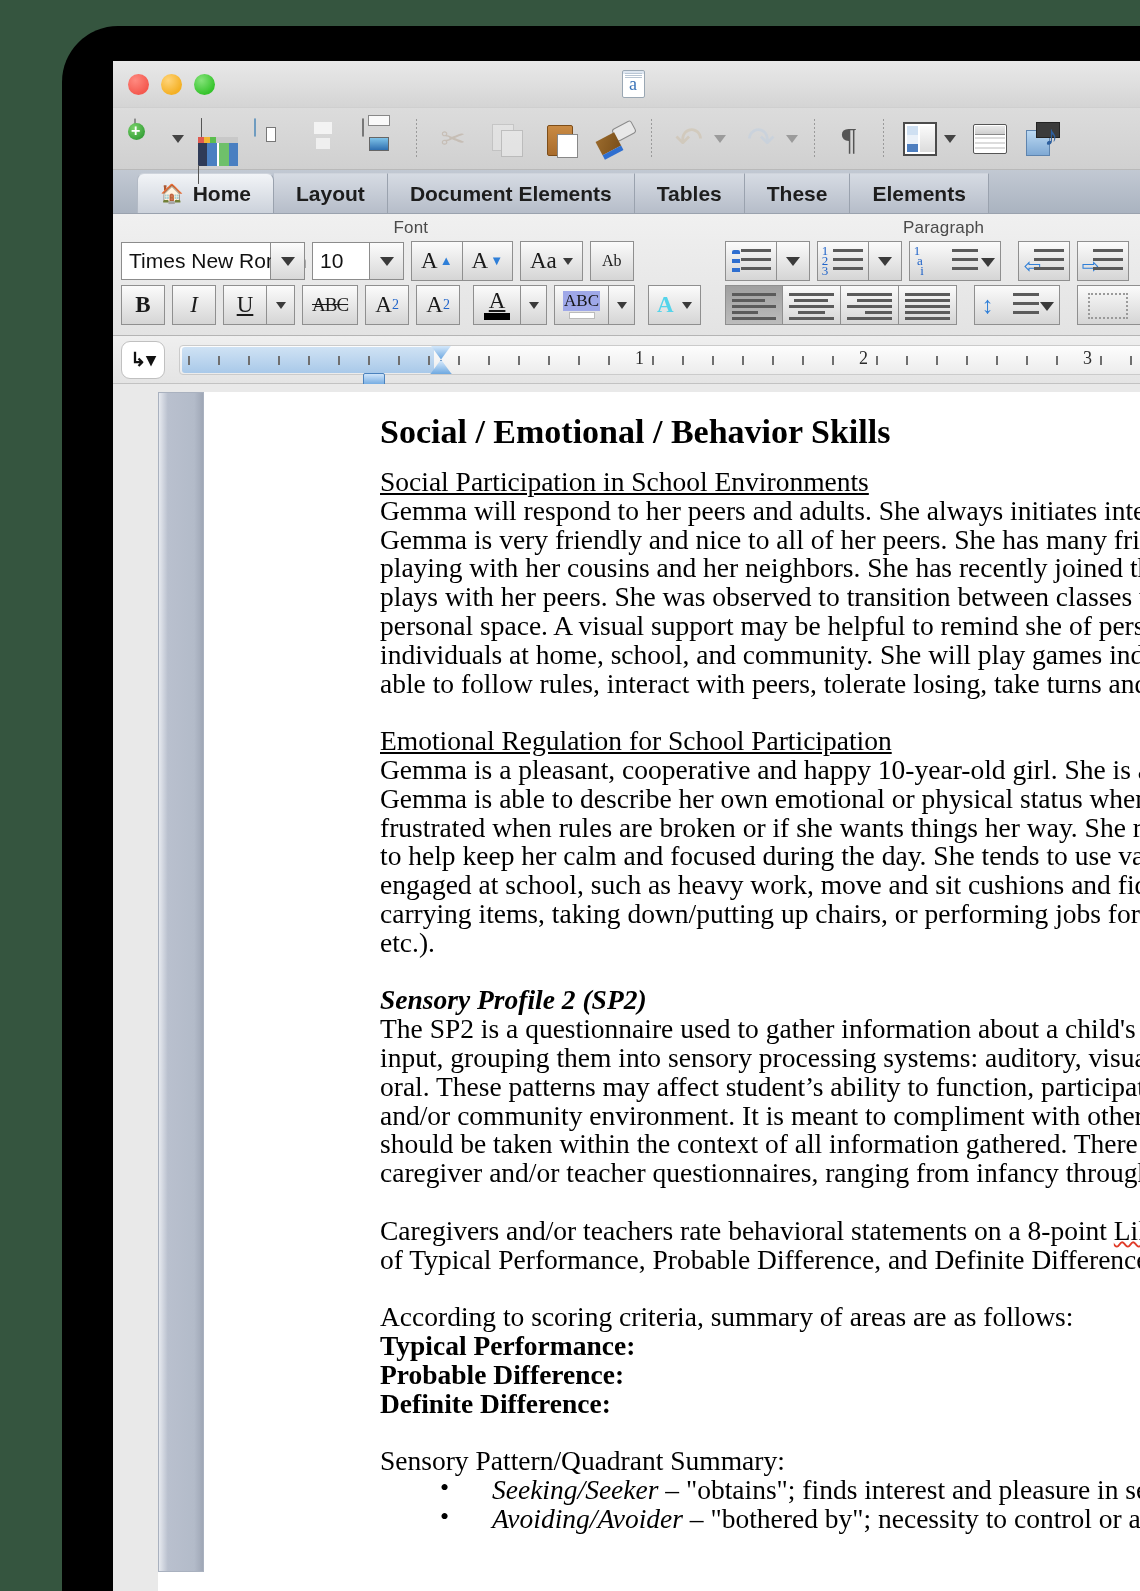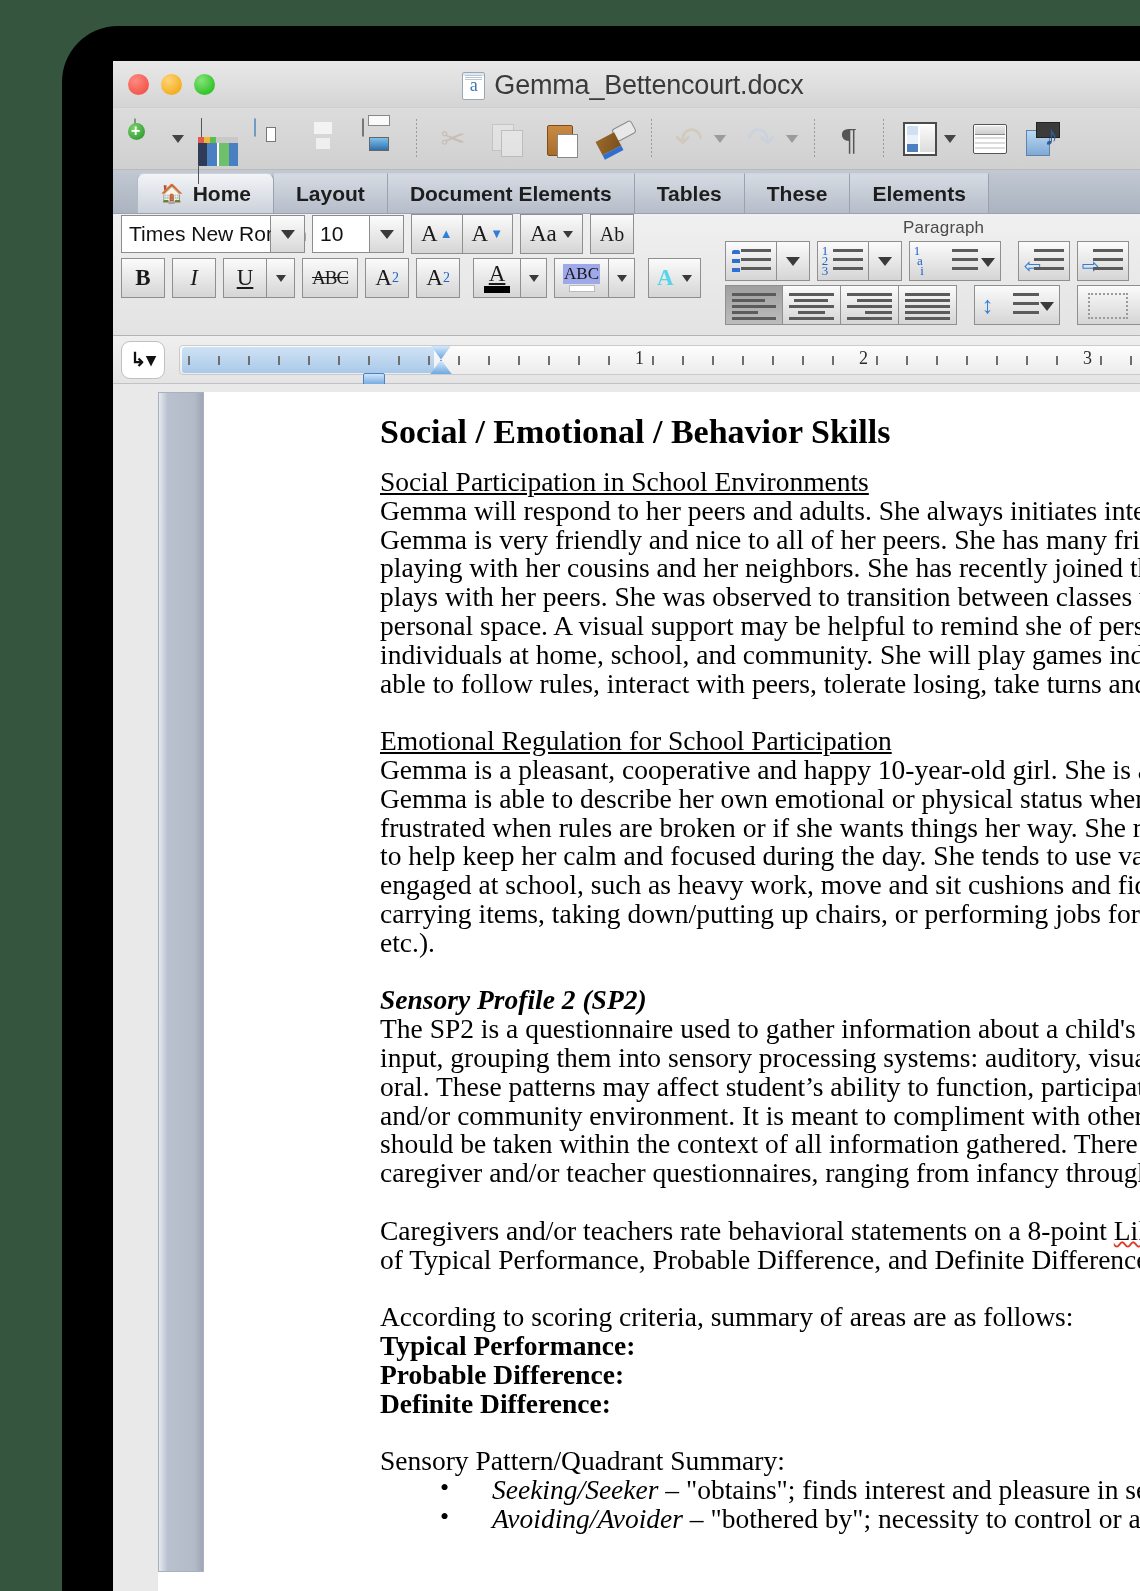--- a/index.html
+++ b/index.html
@@ -328,21 +328,20 @@
 <div id="app-window">
 
   <div id="titlebar">
     <div class="traffic-lights">
       <div class="light red"></div>
       <div class="light yellow"></div>
       <div class="light green"></div>
     </div>
     <div id="title-group">
       <div id="doc-icon">a</div>
-      <div id="window-title">Gemma_Bettencourt.docx</div>
     </div>
   </div>
 
   <div id="qat">
     <div class="tb-item">
       <span class="tb-ico"><span class="ico-newdoc"></span></span>
       <span class="tb-caret"></span>
     </div>
     <div class="tb-item">
       <span class="tb-ico"><span class="ico-gallery"><i></i><b></b></span></span>
@@ -423,20 +422,21 @@
       <span>These</span>
     </div>
     <div class="tab">
       <span>Elements</span>
     </div>
   </div>
 
   <div id="ribbon-body">
 
     <div class="group" style="width:620px">
+      <div class="group-title">Font</div>
 
       <div class="grow">
         <div style="display:flex">
           <div class="field" style="width:150px">Times New Roman</div>
           <div class="field-drop">
               <span class="caret-sm"></span>
             </div>
         </div>
         <div style="display:flex">
           <div class="field" style="width:58px">10</div>
@@ -452,21 +452,21 @@
           <div class="btn btn-seg">
             <span>A</span>
             <span style="color:#2f7fd8;font-size:13px;margin-left:2px">▼</span>
           </div>
         </div>
         <div class="btn">
           <span>Aa</span>
           <span class="caret-xs" style="margin-left:6px"></span>
         </div>
         <div class="btn">
-          <span style="font-size:20px">Ab</span>
+          <span style="font-size:16px">Ab</span>
         </div>
       </div>
 
       <div class="grow">
         <div class="btn" style="font-weight:bold">
           <span>B</span>
         </div>
         <div class="btn" style="font-style:italic">
           <span>I</span>
         </div>

